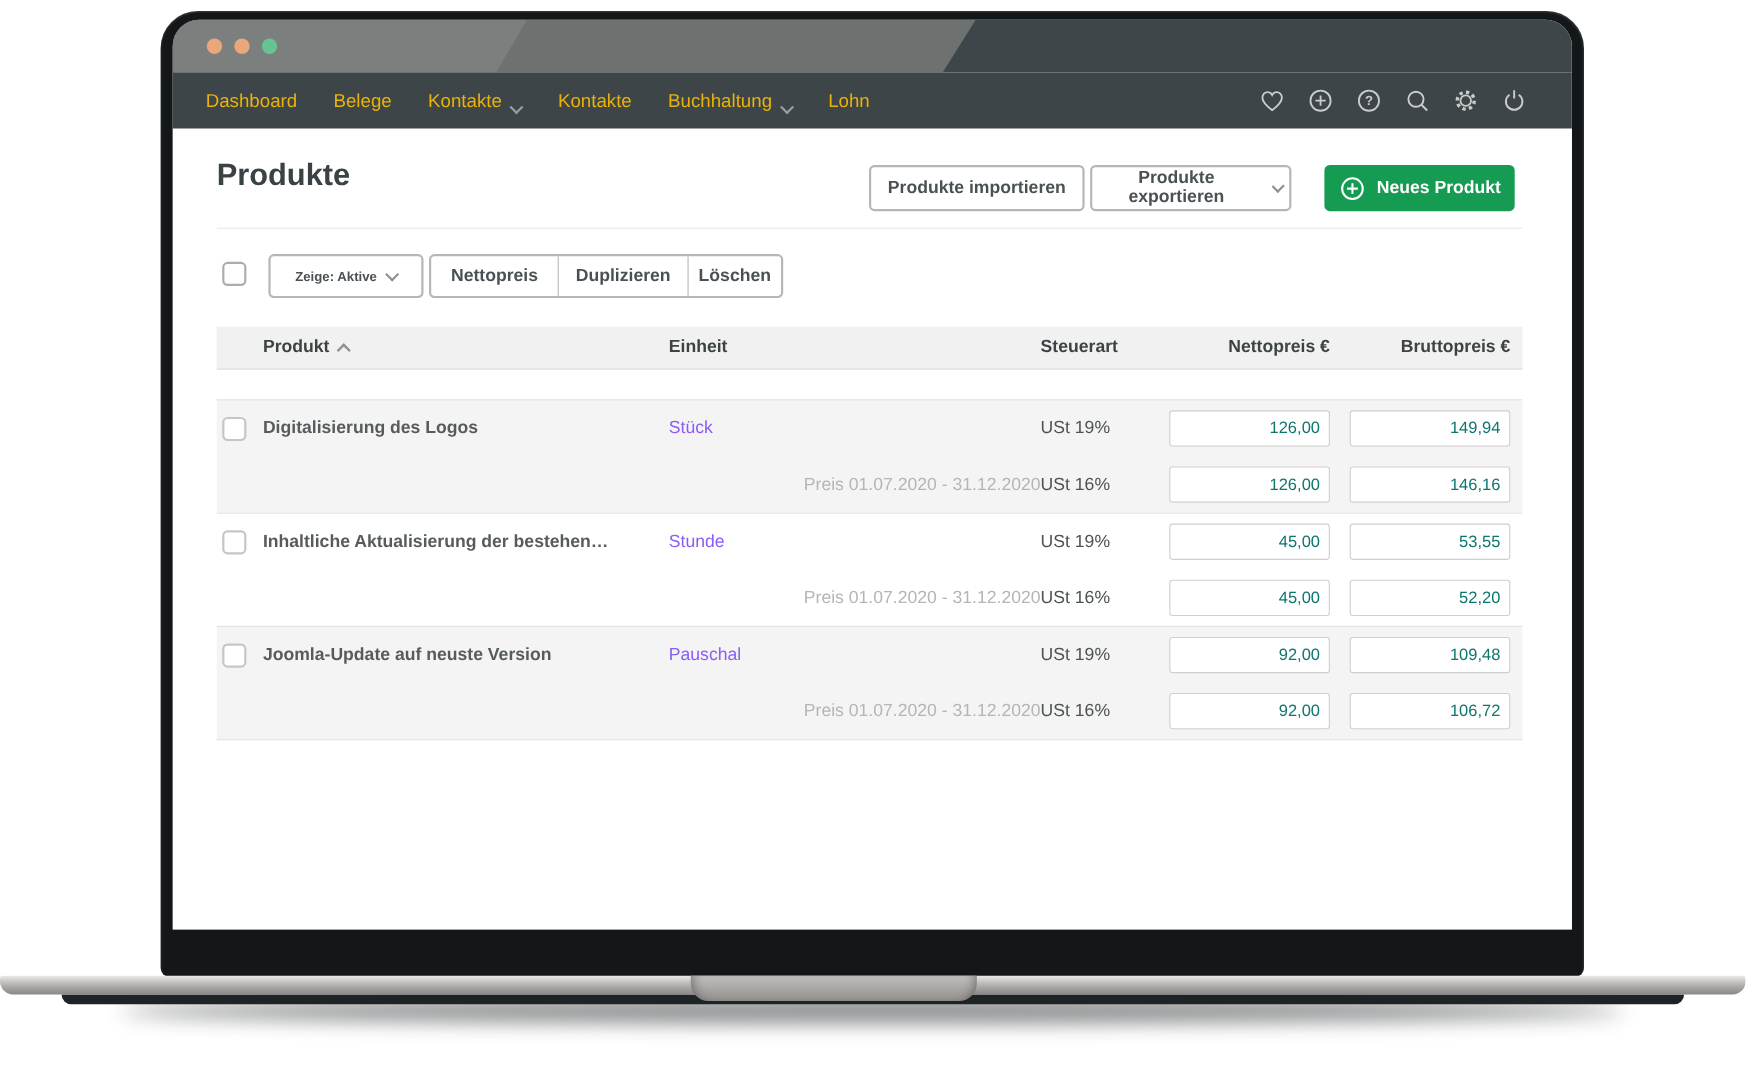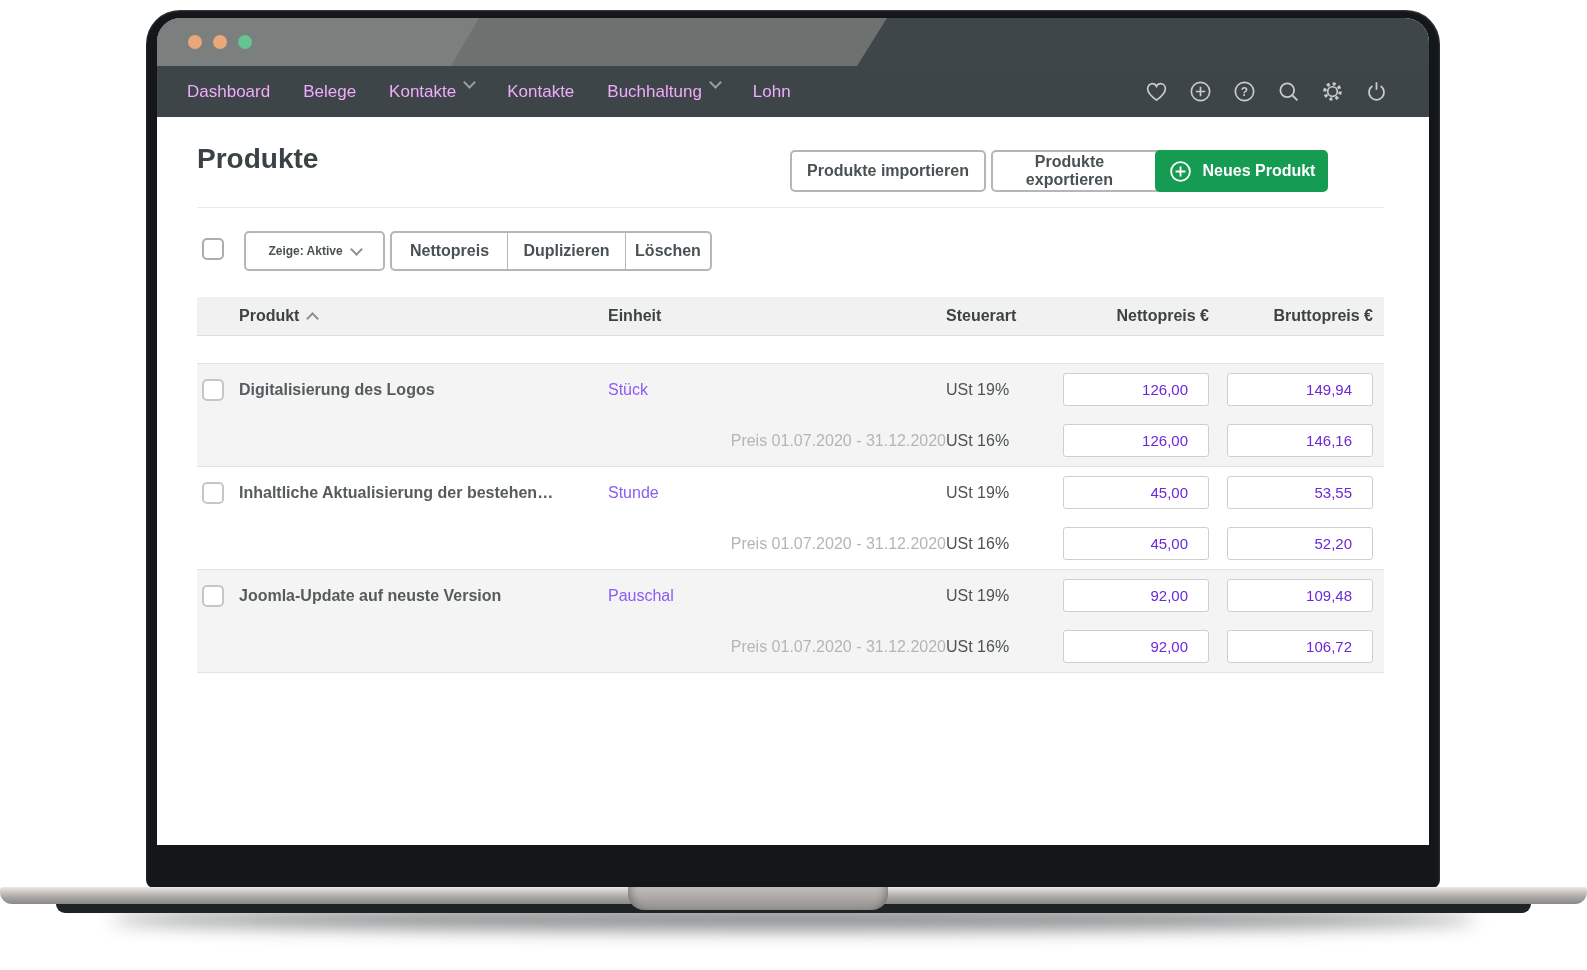--- a/index.html
+++ b/index.html
@@ -19,39 +19,39 @@
   .tb-band2{position:absolute;left:0;top:0;width:322px;height:48px;background:#7b7f7d;
     clip-path:polygon(0 0,100% 0,calc(100% - 28px) 100%,0 100%);}
   .lights{position:absolute;left:31px;top:17px;display:flex;gap:11px;}
   .light{width:14px;height:14px;border-radius:50%;}
   .light.l1,.light.l2{background:#e9a77a;}
   .light.l3{background:#66c392;}
 
   .navbar{height:51px;background:#3d4548;display:flex;align-items:center;
     padding:0 40px 0 30px;box-sizing:border-box;}
   .nav-items{display:flex;gap:33px;align-items:center;}
-  .nav-item{display:flex;align-items:flex-start;font-size:17px;color:#f0abfc;cursor:pointer;}
+  .nav-item{display:flex;align-items:flex-end;font-size:17px;color:#eab308;cursor:pointer;}
   .nav-icons{margin-left:auto;display:flex;gap:19px;align-items:center;}
   .nav-icons svg{display:block;}
 
   .chev{display:inline-block;width:7px;height:7px;border-right:2px solid #9aa0a0;
     border-bottom:2px solid #9aa0a0;transform:rotate(45deg);margin-left:9px;margin-top:-4px;}
   .chev.dark{border-color:#8a9093;}
   .chev.up{transform:rotate(225deg);margin-top:4px;}
 
   
   .content{position:relative;height:728px;background:#fff;}
   .page-title{position:absolute;left:40px;top:26px;font-size:28px;font-weight:700;color:#3b4245;}
 
   .btn{position:absolute;top:33px;height:42px;display:flex;align-items:center;justify-content:center;
     background:#fff;border:2px solid #b6b6b6;border-radius:5px;font-size:16px;font-weight:700;
     color:#4a5154;box-sizing:border-box;gap:9px;cursor:pointer;}
   .btn-import{left:633px;width:196px;}
   .btn-export{left:834px;width:183px;}
-  .btn-new{left:998px;width:173px;background:#169b53;border-color:#169b53;color:#fff;gap:10px;}
+  .btn-new{left:1047px;width:173px;background:#169b53;border-color:#169b53;color:#fff;gap:10px;}
 
   .divider{position:absolute;left:40px;top:90px;width:1187px;height:1px;background:#e9e9e9;}
 
   .checkbox{width:22px;height:22px;border:2px solid #a9aeae;border-radius:5px;background:#fff;
     box-sizing:border-box;display:inline-block;cursor:pointer;}
   .toolbar-checkbox{position:absolute;left:45px;top:121px;}
 
   .btn-filter{position:absolute;left:87px;top:114px;width:141px;height:40px;display:flex;
     align-items:center;justify-content:center;background:#fff;border:2px solid #b6b6b6;
     border-radius:5px;font-size:12px;font-weight:700;color:#4a5154;box-sizing:border-box;cursor:pointer;}
@@ -77,21 +77,21 @@
   .block{height:103px;border-top:1px solid #e3e3e3;box-sizing:border-box;}
   .block.last{border-bottom:1px solid #e3e3e3;height:104px;}
   .block.gray{background:#f4f4f4;}
   .line{height:51px;}
   .row-check{border-color:#c3c7c7;}
   .p-name{font-size:16px;font-weight:700;color:#565b5e;white-space:nowrap;overflow:hidden;}
   .p-unit{font-size:16px;color:#8b5cf6;}
   .p-date{font-size:16px;color:#b4b6b6;text-align:right;white-space:nowrap;}
   .p-tax{font-size:16px;color:#4c5255;white-space:nowrap;}
   .price-input{width:146px;height:33px;border:1px solid #cfcfcf;border-radius:3px;background:#fff;
-    text-align:right;padding:0 20px;font-size:15px;color:#6d28d9;box-sizing:border-box;
+    text-align:right;padding:0 8px;font-size:15px;color:#0f766e;box-sizing:border-box;
     font-family:"Liberation Sans",sans-serif;}
 
   
   .base-bar{position:absolute;left:0;top:887px;width:1587px;height:17px;
     background:linear-gradient(180deg,#eceae8 0%,#c9c6c4 30%,#a8a5a3 62%,#8b8987 100%);
     border-radius:3px 3px 12px 12px;}
   .base-notch{position:absolute;left:628px;top:887px;width:260px;height:23px;
     background:linear-gradient(180deg,#c2bfbd,#918e8c);border-radius:0 0 16px 16px;
     box-shadow:inset 10px 0 10px -8px rgba(0,0,0,.35), inset -10px 0 10px -8px rgba(0,0,0,.35);}
   .base-under{position:absolute;left:56px;top:904px;width:1475px;height:9px;background:#1e2326;

